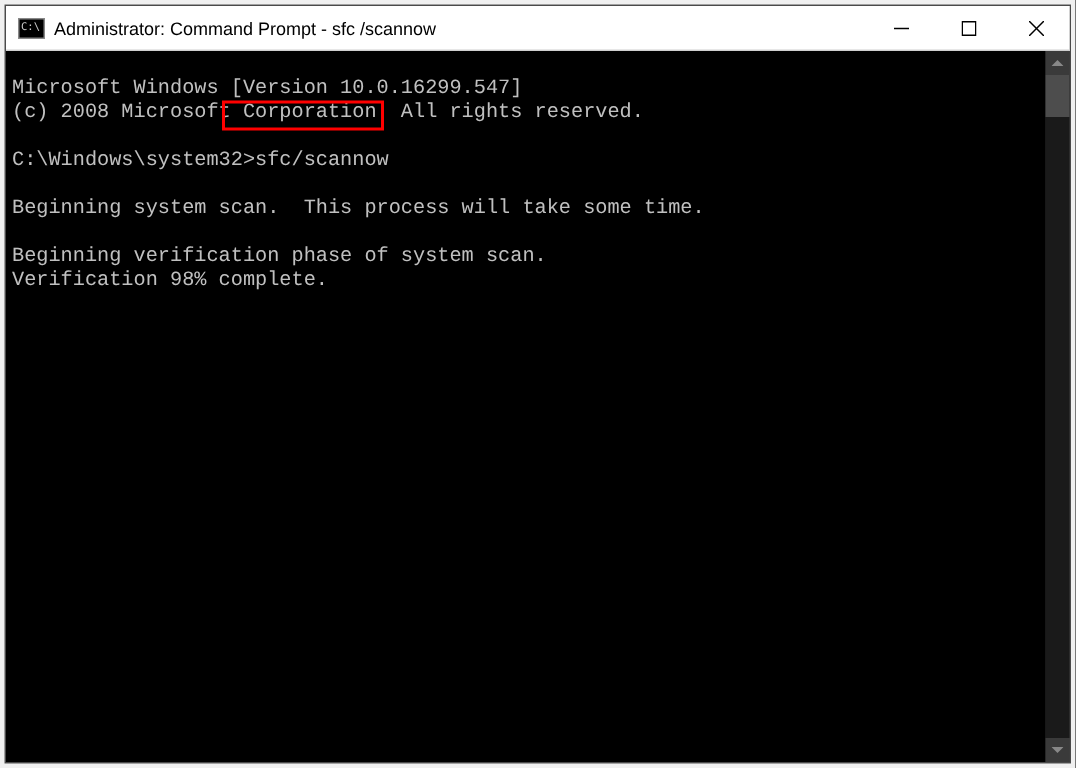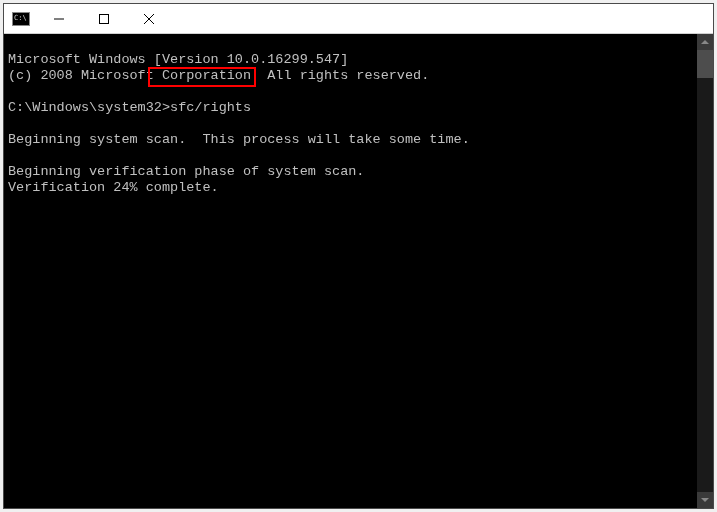--- a/index.html
+++ b/index.html
@@ -135,20 +135,21 @@
     }
   </style>
 </head>
 <body>
 
 <div class="window">
   <div class="titlebar">
     <div class="titlebar-icon">
       <span class="titlebar-icon-text">C:\</span>
     </div>
+    <div class="titlebar-title">Administrator: Command Prompt - sfc  /scannow</div>
     <div class="titlebar-controls">
       <div class="titlebar-btn">
         <svg viewBox="0 0 10 10">
             <line x1="0" y1="5" x2="10" y2="5" stroke="currentColor" stroke-width="1"></line>
           </svg>
       </div>
       <div class="titlebar-btn">
         <svg viewBox="0 0 10 10">
             <rect x="0.5" y="0.5" width="9" height="9" fill="none" stroke="currentColor" stroke-width="1"></rect>
           </svg>
@@ -158,26 +159,26 @@
             <line x1="0" y1="0" x2="10" y2="10" stroke="currentColor" stroke-width="1"></line>
             <line x1="10" y1="0" x2="0" y2="10" stroke="currentColor" stroke-width="1"></line>
           </svg>
       </div>
     </div>
   </div>
   <div class="console">
 <span class="console-line">Microsoft Windows [Version 10.0.16299.547]</span>
 <span class="console-line">(c) 2008 Microsoft Corporation. All rights reserved.</span>
 <span class="console-line"></span>
-<span class="console-line"><span>C:\Windows\system32&gt;</span><span>sfc/rights</span></span>
+<span class="console-line"><span>C:\Windows\system32&gt;</span><span>sfc/scannow</span></span>
 <span class="console-line"></span>
 <span class="console-line">Beginning system scan.  This process will take some time.</span>
 <span class="console-line"></span>
 <span class="console-line">Beginning verification phase of system scan.</span>
-<span class="console-line">Verification 24% complete.</span>
+<span class="console-line">Verification 98% complete.</span>
     <div class="highlight-box"></div>
   </div>
   <div class="scrollbar">
     <div class="scrollbar-btn">
       <svg width="8" height="4" viewBox="0 0 8 4">
           <path d="M0 4 L4 0 L8 4 Z" fill="#888"></path>
         </svg>
     </div>
     <div class="scrollbar-track">
       <div class="scrollbar-thumb"></div>

